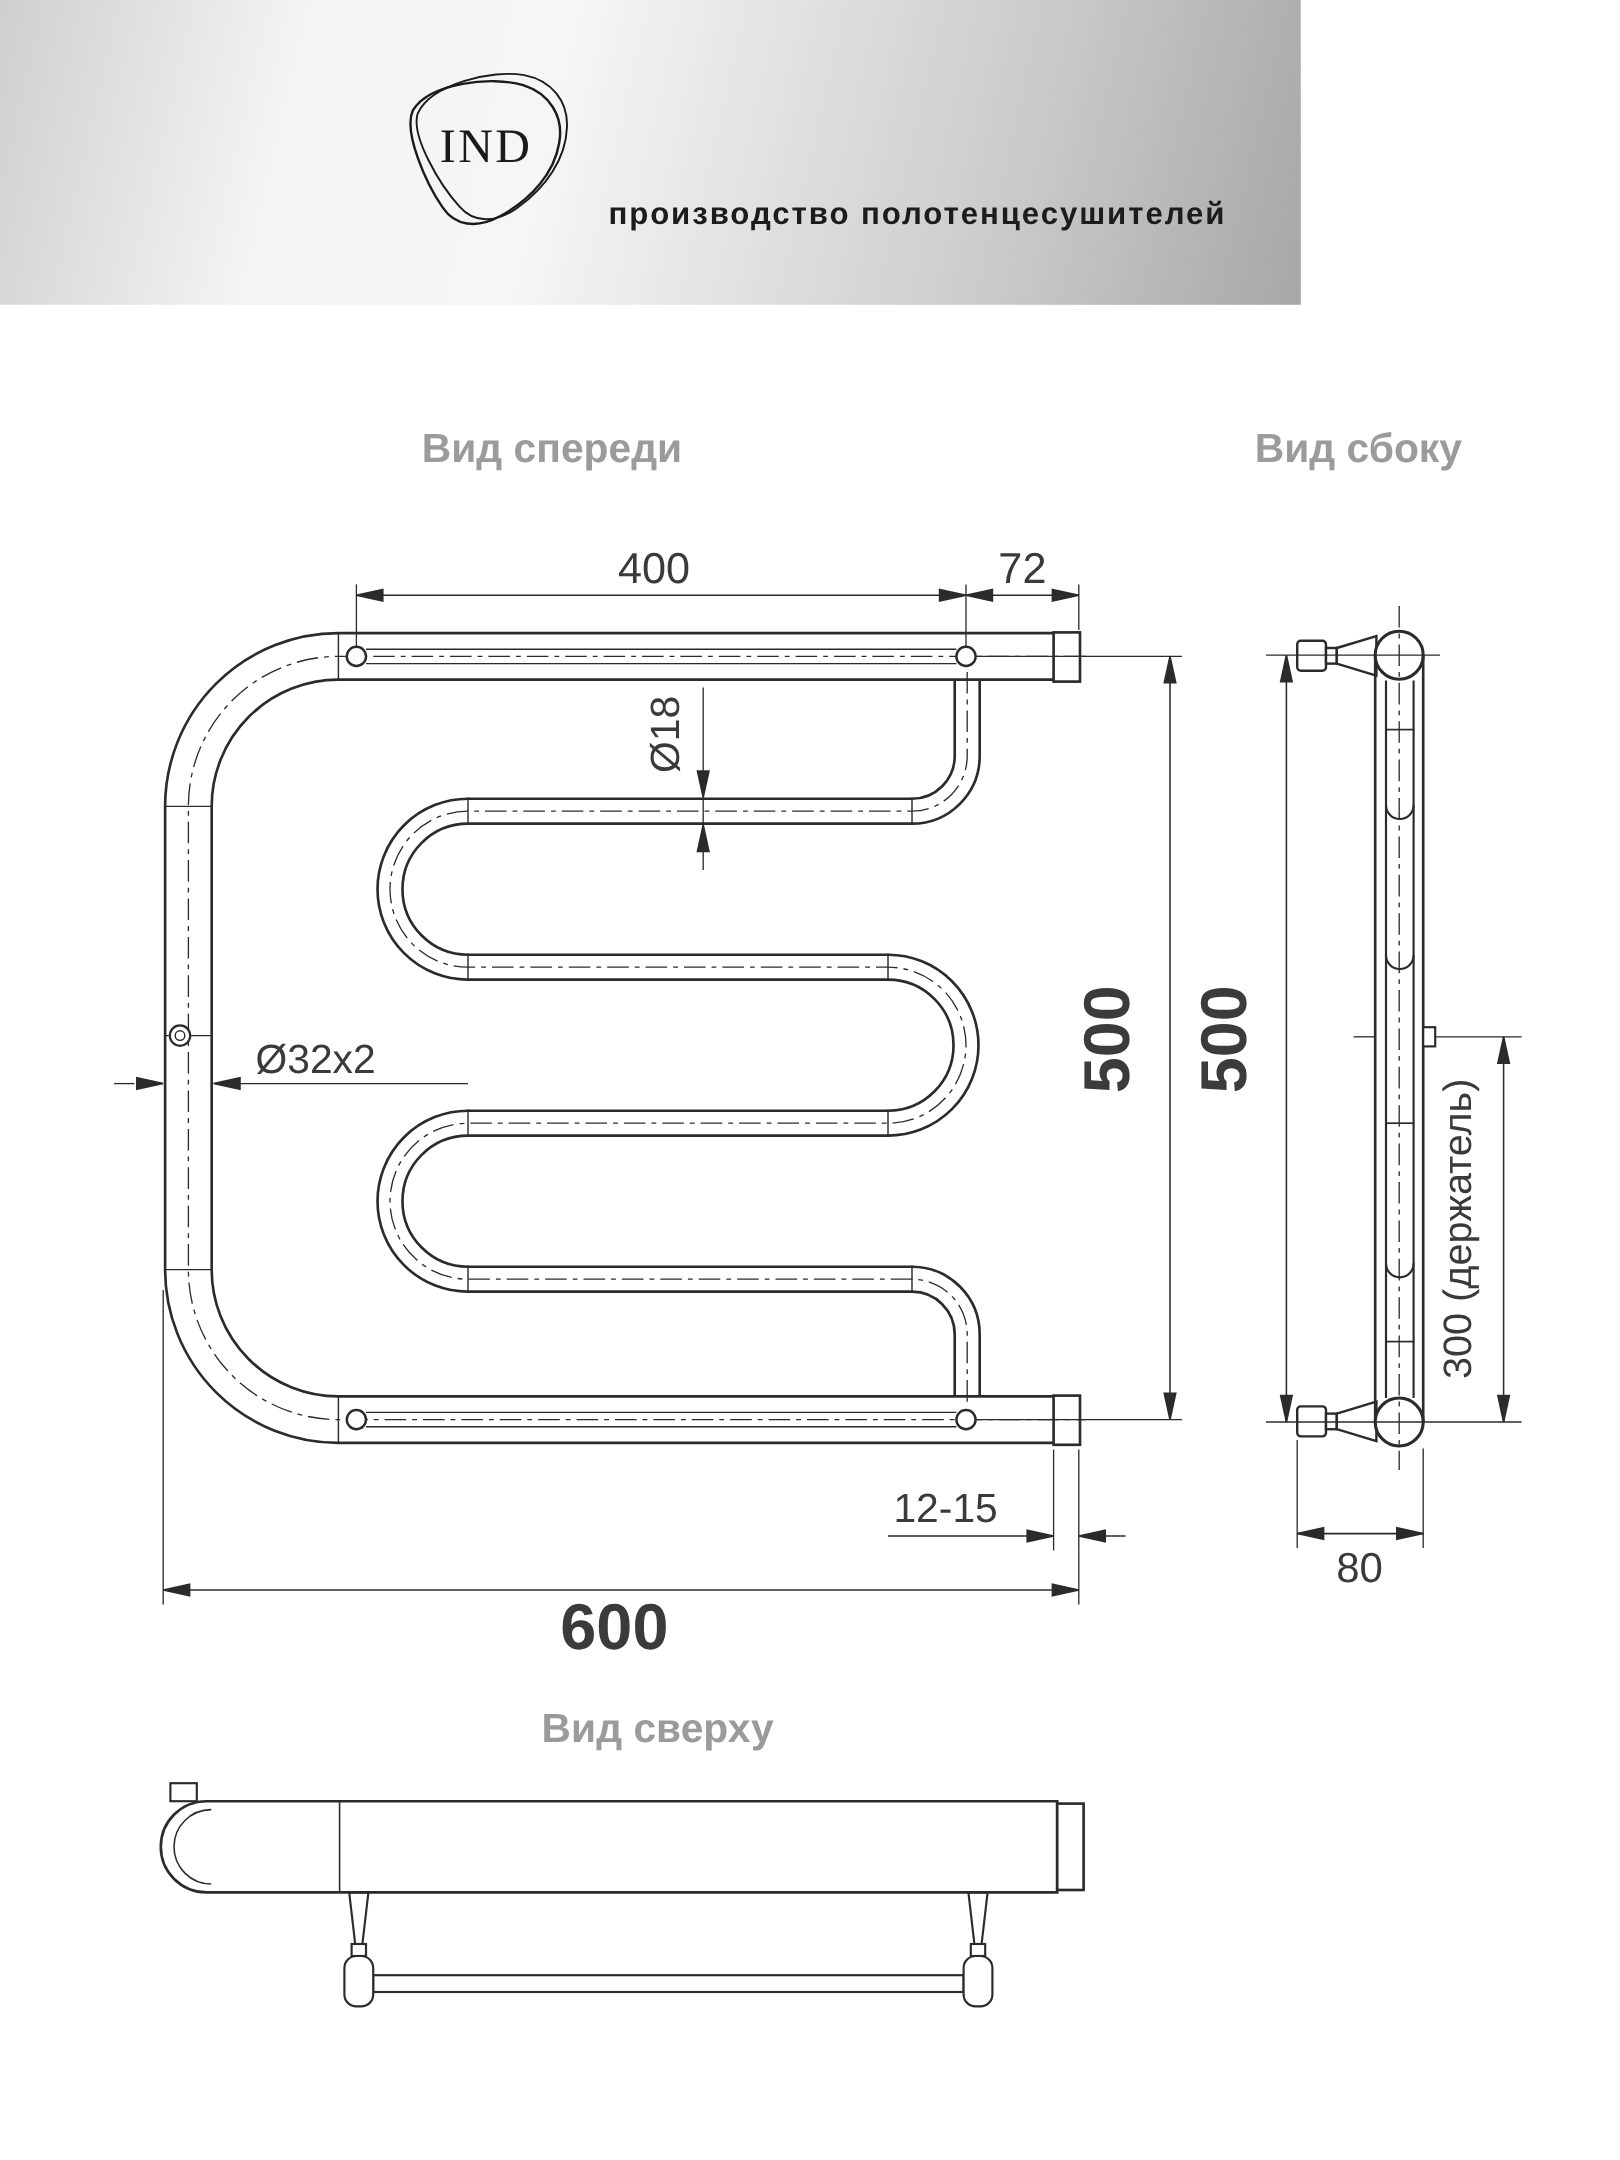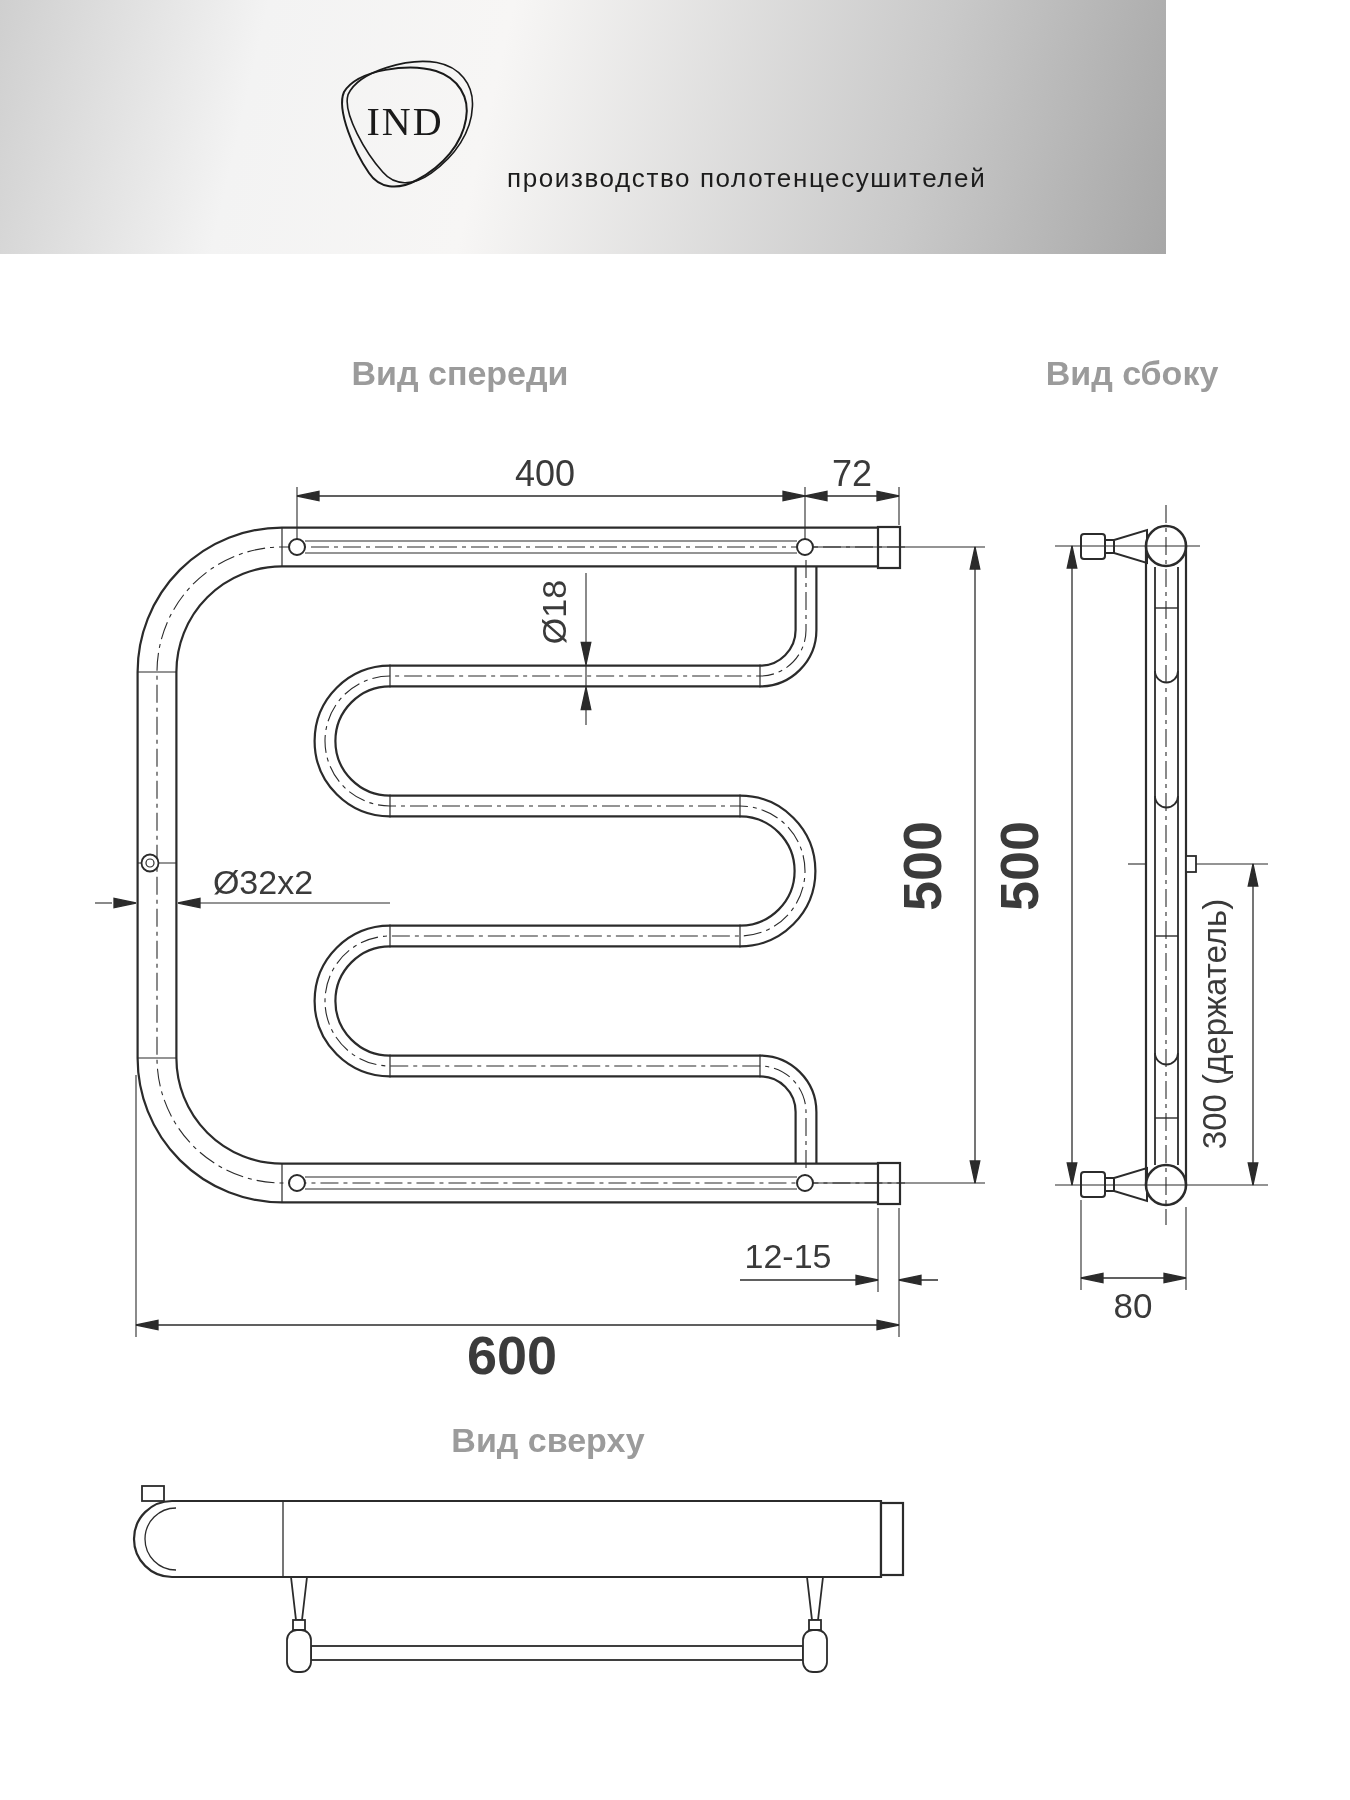--- a/index.html
+++ b/index.html
@@ -1,28 +1,28 @@
 <!DOCTYPE html>
 <html><head>
 <meta charset="utf-8">
 <style>
   html,body{margin:0;padding:0;background:#ffffff;}
   body{width:1350px;height:1800px;position:relative;font-family:"Liberation Sans",sans-serif;overflow:hidden;}
   .header{
-    position:absolute;left:0;top:0;width:1166px;height:254px;
+    position:absolute;left:0;top:0;width:1084px;height:254px;
     background:linear-gradient(103deg,#cfcfcf 0%,#f3f3f3 22%,#f7f6f5 42%,#c9c9c9 78%,#a7a7a7 100%);
   }
   .logo-wrap{position:absolute;left:330px;top:60px;width:150px;height:140px;}
   .brand{
     position:absolute;left:503px;top:58px;color:#101010;
     font-size:102px;font-weight:500;letter-spacing:10px;line-height:1.0;
   }
   .tagline{
     position:absolute;left:507px;top:163px;color:#1c1c1c;
-    font-size:26px;font-weight:400;letter-spacing:1.6px;
+    font-size:26px;font-weight:700;letter-spacing:1.6px;
   }
   svg text{font-family:"Liberation Sans",sans-serif;}
   .view-label{font-size:34px;font-weight:700;fill:#9b9b9b;}
   .dim{font-size:36px;fill:#3a3a3a;}
   .dim-small{font-size:34px;fill:#3a3a3a;}
   .dim-big{font-size:54px;font-weight:700;fill:#3b3b3b;}
   .logo-mono{font-family:"Liberation Serif",serif;font-size:40px;fill:#1a1a1a;letter-spacing:2px;}
 </style>
 </head>
 <body>

